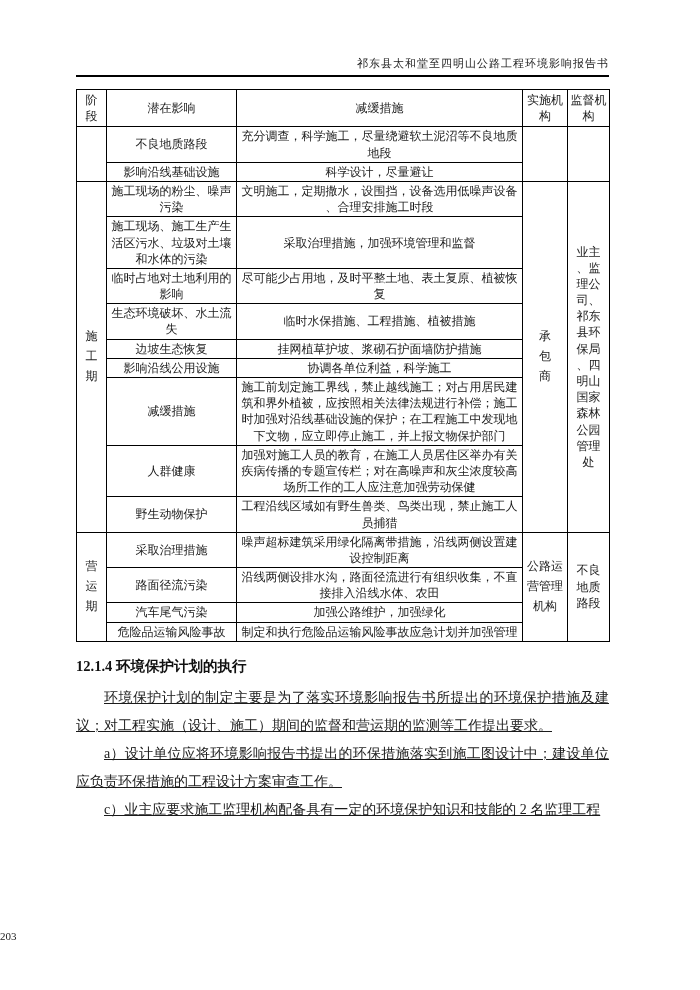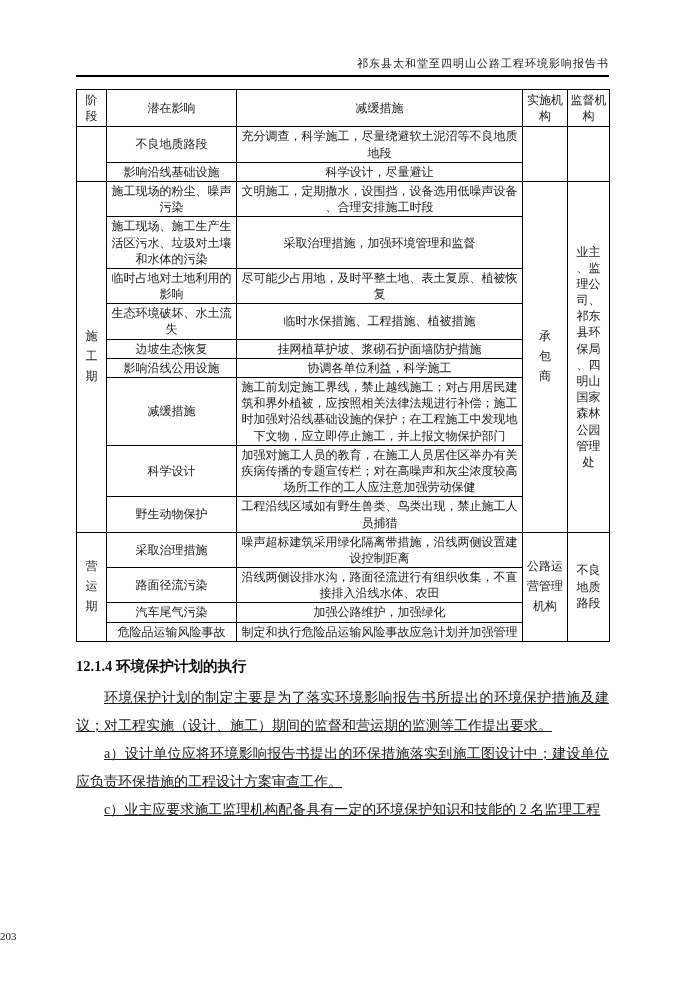--- a/index.html
+++ b/index.html
@@ -107,21 +107,21 @@
         </tr>
         <tr>
           <td>影响沿线公用设施</td>
           <td>协调各单位利益，科学施工</td>
         </tr>
         <tr>
           <td>减缓措施</td>
           <td>施工前划定施工界线，禁止越线施工；对占用居民建筑和界外植被，应按照相关法律法规进行补偿；施工时加强对沿线基础设施的保护；在工程施工中发现地下文物，应立即停止施工，并上报文物保护部门</td>
         </tr>
         <tr>
-          <td>科学设计</td>
+          <td>人群健康</td>
           <td>加强对施工人员的教育，在施工人员居住区举办有关疾病传播的专题宣传栏；对在高噪声和灰尘浓度较高场所工作的工人应注意加强劳动保健</td>
         </tr>
         <tr>
           <td>野生动物保护</td>
           <td>工程沿线区域如有野生兽类、鸟类出现，禁止施工人员捕猎</td>
         </tr>
 
         <tr>
           <td class="cell-stage" rowspan="4"><span class="vt">营运期</span></td>
           <td>采取治理措施</td>

